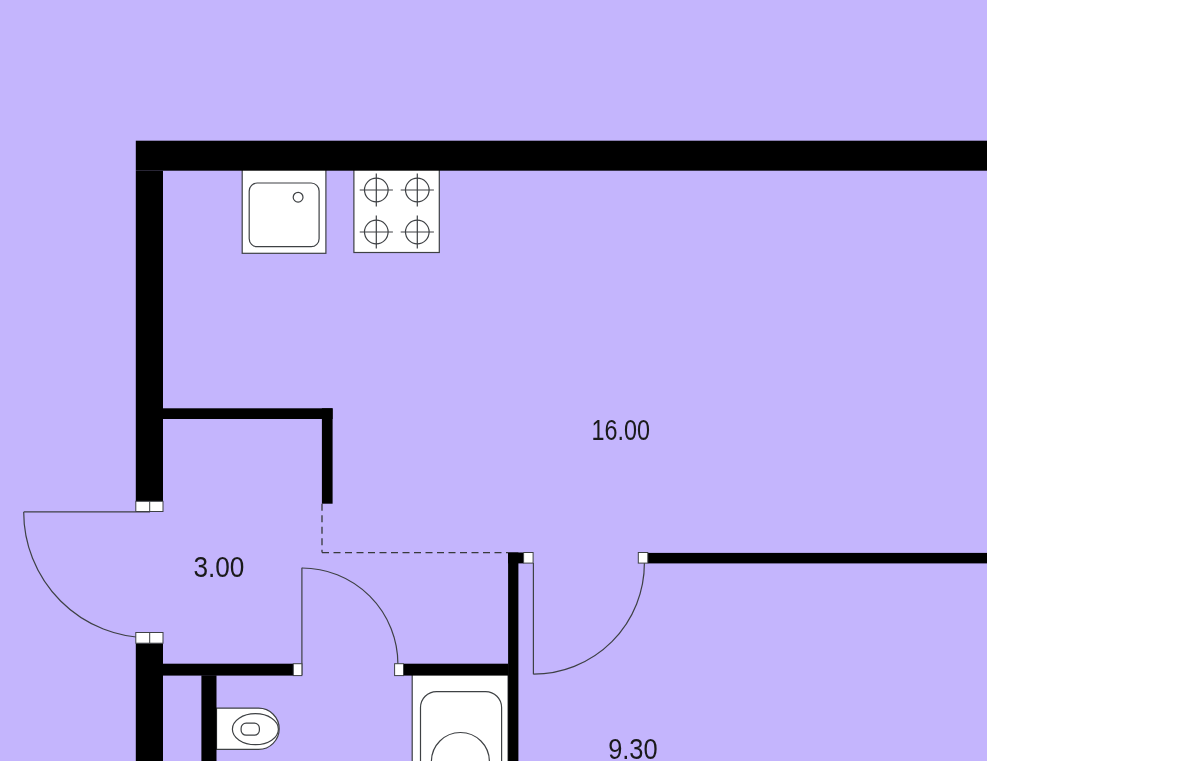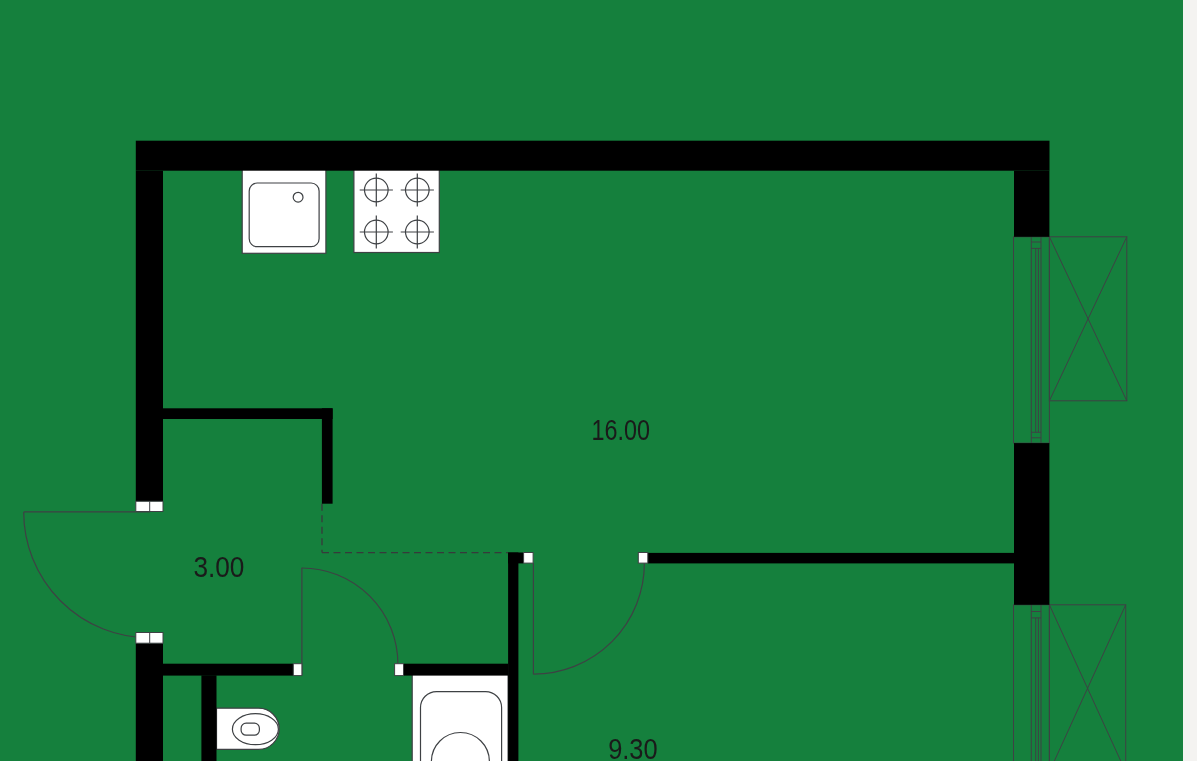--- a/index.html
+++ b/index.html
@@ -1,16 +1,16 @@
 <!DOCTYPE html>
 <html><head>
 <meta charset="utf-8">
 <style>
   html,body{margin:0;padding:0;background:#ffffff;}
-  #page{position:relative;width:1197px;height:761px;background:#15803d;overflow:hidden;
+  #page{position:relative;width:987px;height:761px;background:#c4b5fd;overflow:hidden;
         font-family:"Liberation Sans", sans-serif;}
   svg{position:absolute;left:0;top:0;}
 </style>
 </head>
 <body>
 <div id="page">
 <svg width="1197" height="761" viewBox="0 0 1197 761">
 
   <g fill="none" stroke="#3e4144" stroke-width="1.2">
 

